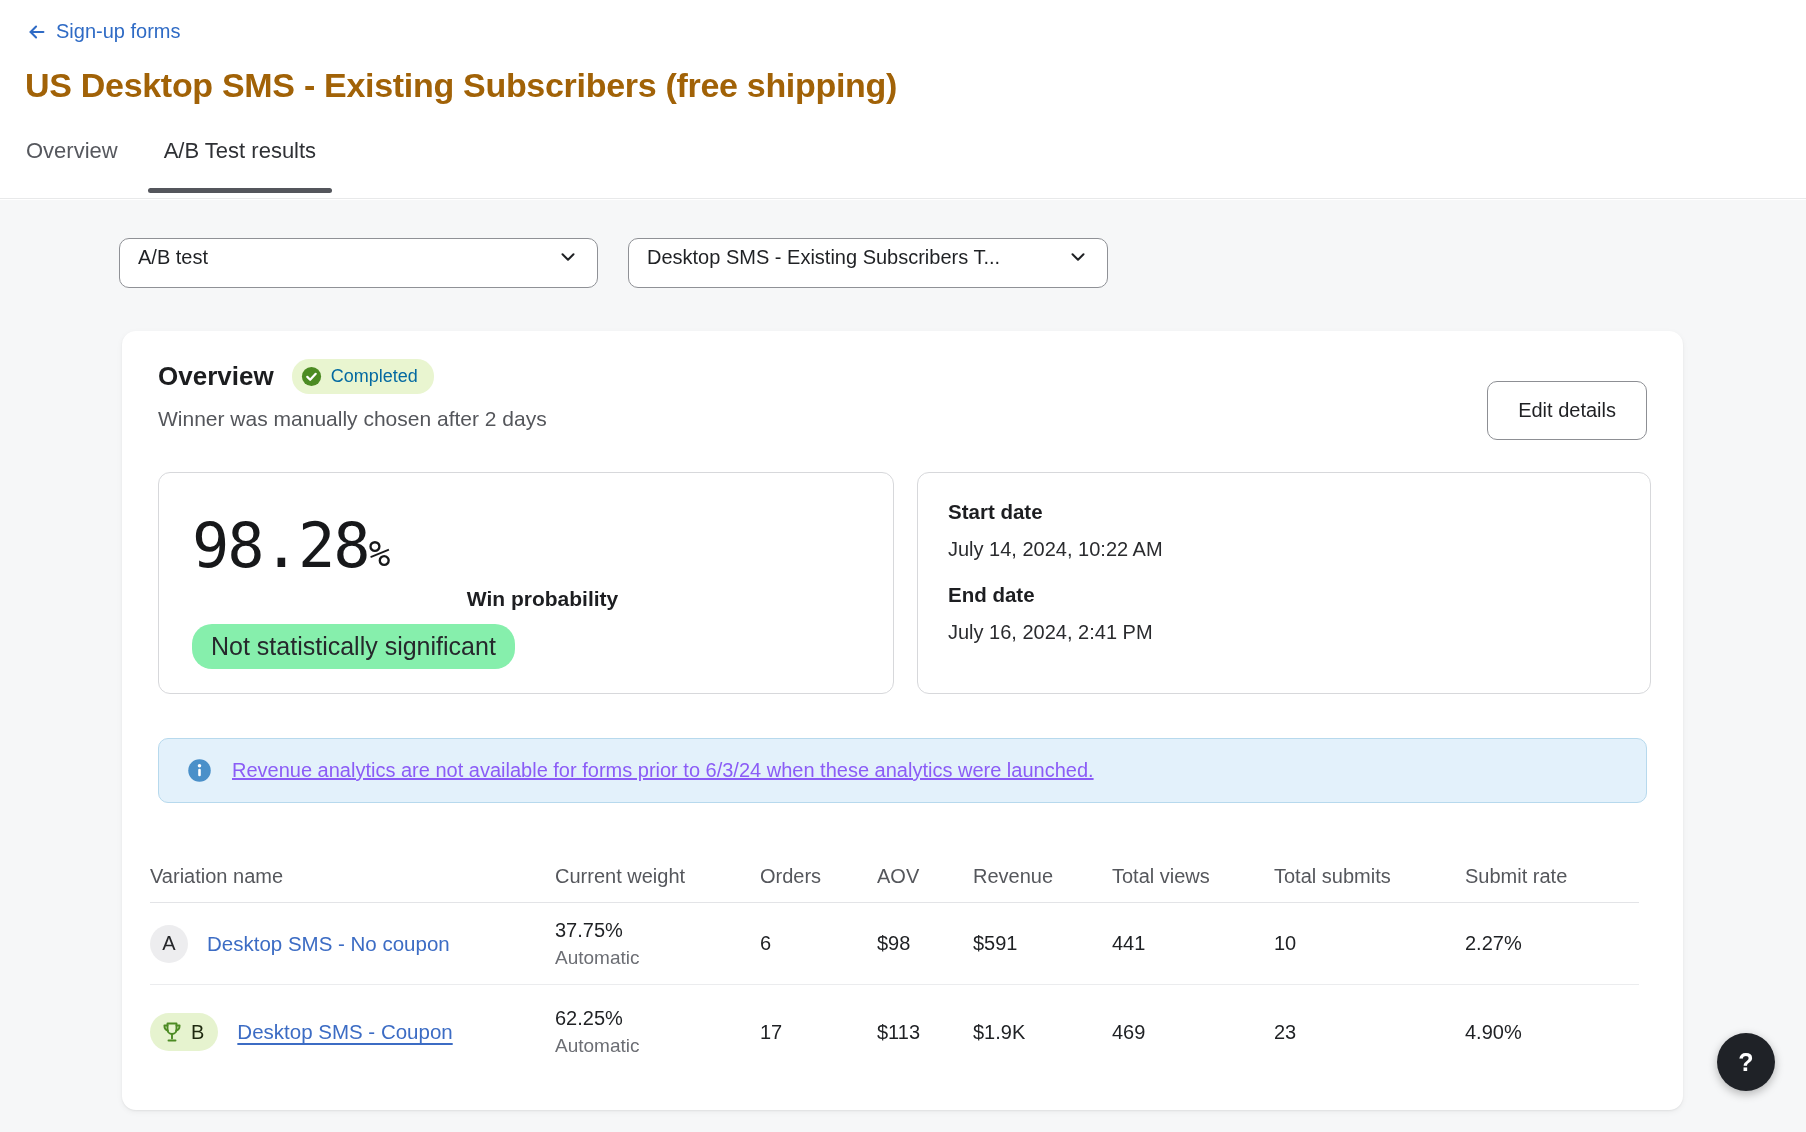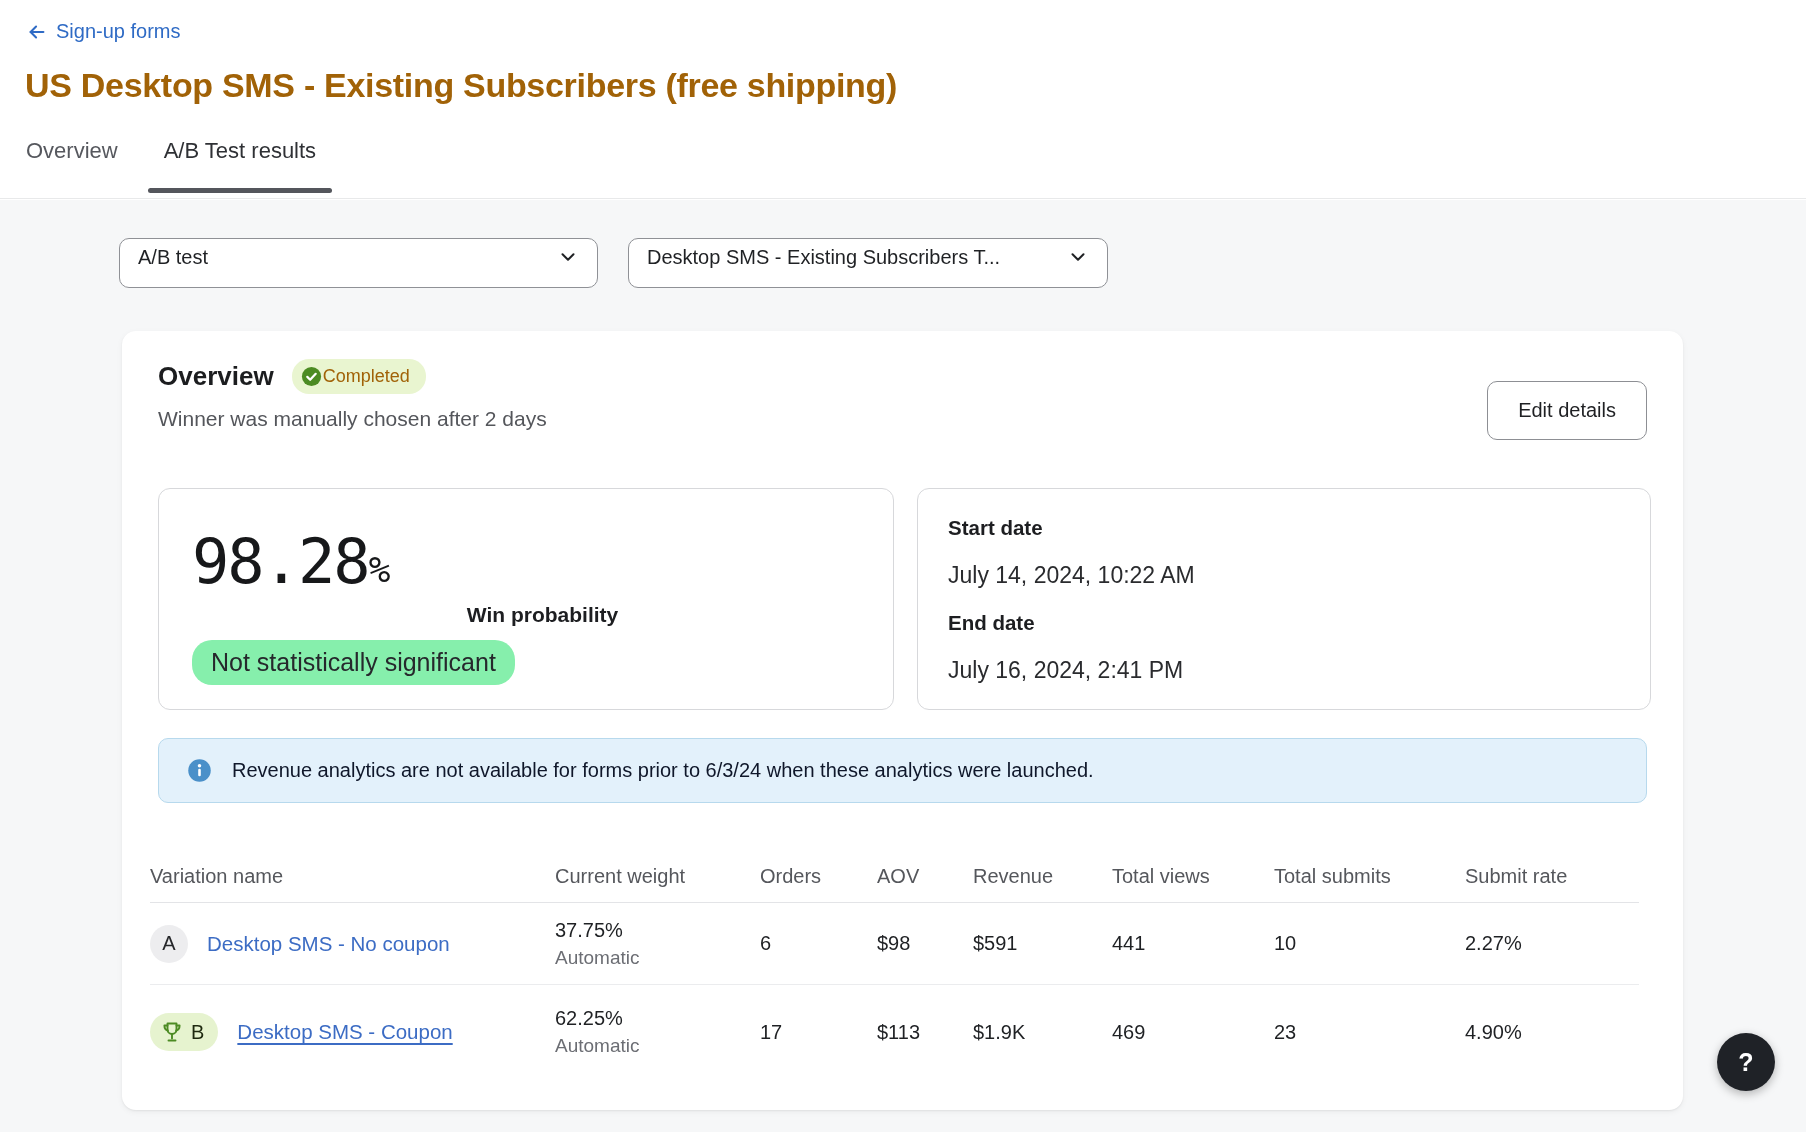--- a/index.html
+++ b/index.html
@@ -30,43 +30,43 @@
   .select-a { left:119px; top:38px; width:479px; }
   .select-b { left:628px; top:38px; width:480px; }
   .select-box svg { flex:0 0 auto; margin-left:12px; }
 
   
   .card { position:absolute; left:122px; top:131px; width:1561px; height:779px; background:#ffffff;
     border-radius:14px; box-shadow:0 1px 2px rgba(0,0,0,.06), 0 2px 6px rgba(0,0,0,.05); }
 
   .card-head { position:absolute; left:36px; top:28px; display:flex; align-items:center; gap:18px; }
   .overview-heading { font-size:26px; font-weight:700; color:#1c1d1f; }
-  .status-badge { display:flex; align-items:center; gap:0; background:#e9f5d0; border-radius:17px;
-    padding:6px 16px 6px 8px; font-size:18px; color:#a16207; }
+  .status-badge { display:flex; align-items:center; gap:8px; background:#e9f5d0; border-radius:17px;
+    padding:6px 16px 6px 8px; font-size:18px; color:#0369a1; }
   .card-subtitle { position:absolute; left:36px; top:76px; font-size:21px; color:#54565b; }
   .edit-btn { position:absolute; right:36px; top:50px; height:59px; padding:0 30px; background:#fff;
     border:1px solid #8d8f94; border-radius:10px; font-size:20px; font-weight:500; color:#1f2023;
     font-family:"Liberation Sans", sans-serif; cursor:pointer; }
 
-  .stat-row { position:absolute; left:36px; top:157px; display:flex; gap:23px; }
+  .stat-row { position:absolute; left:36px; top:141px; display:flex; gap:23px; }
   .stat-card { background:#fff; border:1px solid #d7d8db; border-radius:12px; height:222px; }
   .win-card { width:736px; padding:40px 0 0 33px; }
   .win-number-row { display:flex; align-items:flex-start; }
   .win-number { font-family:"DejaVu Sans Mono", monospace; font-size:62px; font-weight:500; color:#17181a; letter-spacing:-2px; line-height:1.05; }
   .win-unit { font-family:"DejaVu Sans Mono", monospace; font-size:36px; font-weight:500; color:#17181a; margin-top:20px; }
   .win-label { font-size:21px; font-weight:700; color:#1d1e21; margin-top:9px;text-align:center; }
   .sig-pill { display:inline-block; margin-top:13px; background:#86efac; border-radius:20px; padding:8px 19px; font-size:25px; color:#26282c; }
   .dates-card { width:734px; padding:27px 30px; }
   .date-label { font-size:20.5px; font-weight:700; color:#1d1e21; }
-  .date-value { font-size:23px; color:#2a2b2e; margin-top:22px; }
+  .date-value { font-size:20px; color:#2a2b2e; margin-top:14px; }
   .date-block + .date-block { margin-top:22px; }
 
   .info-banner { position:absolute; left:36px; top:407px; width:1489px; height:65px; background:#e3f1fb;
     border:1px solid #b7d9ed; border-radius:10px; display:flex; align-items:center; padding-left:27px; gap:19px; }
-  .info-text { font-size:20px; color:#0f172a; }
+  .info-text { font-size:20px; color:#8b5cf6;text-decoration:underline; }
 
   
   .table { position:absolute; left:28px; top:520px; width:1489px; }
   .tgrid { display:grid; grid-template-columns:405px 205px 117px 96px 139px 162px 191px 174px; align-items:center; }
   .thead { height:52px; border-bottom:1px solid #e3e4e7; }
   .thead .th { font-size:20px; color:#55575c; }
   .trow { border-bottom:1px solid #ebecee; }
   .trow:last-child { border-bottom:none; }
   .trow.row-a { height:82px; }
   .trow.row-b { height:94px; }

